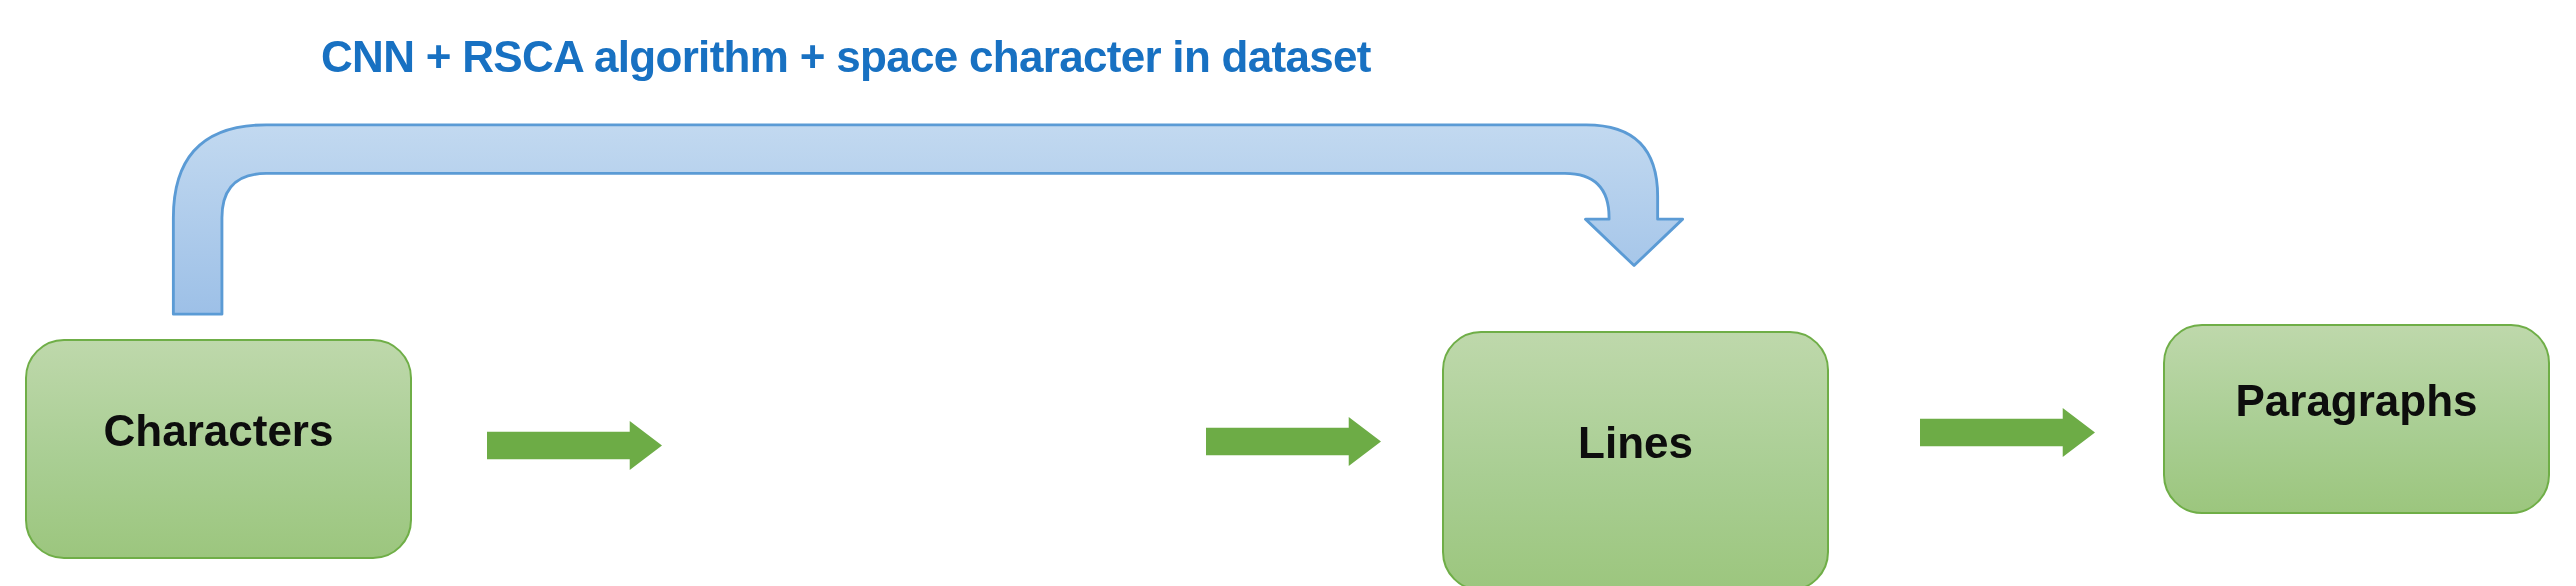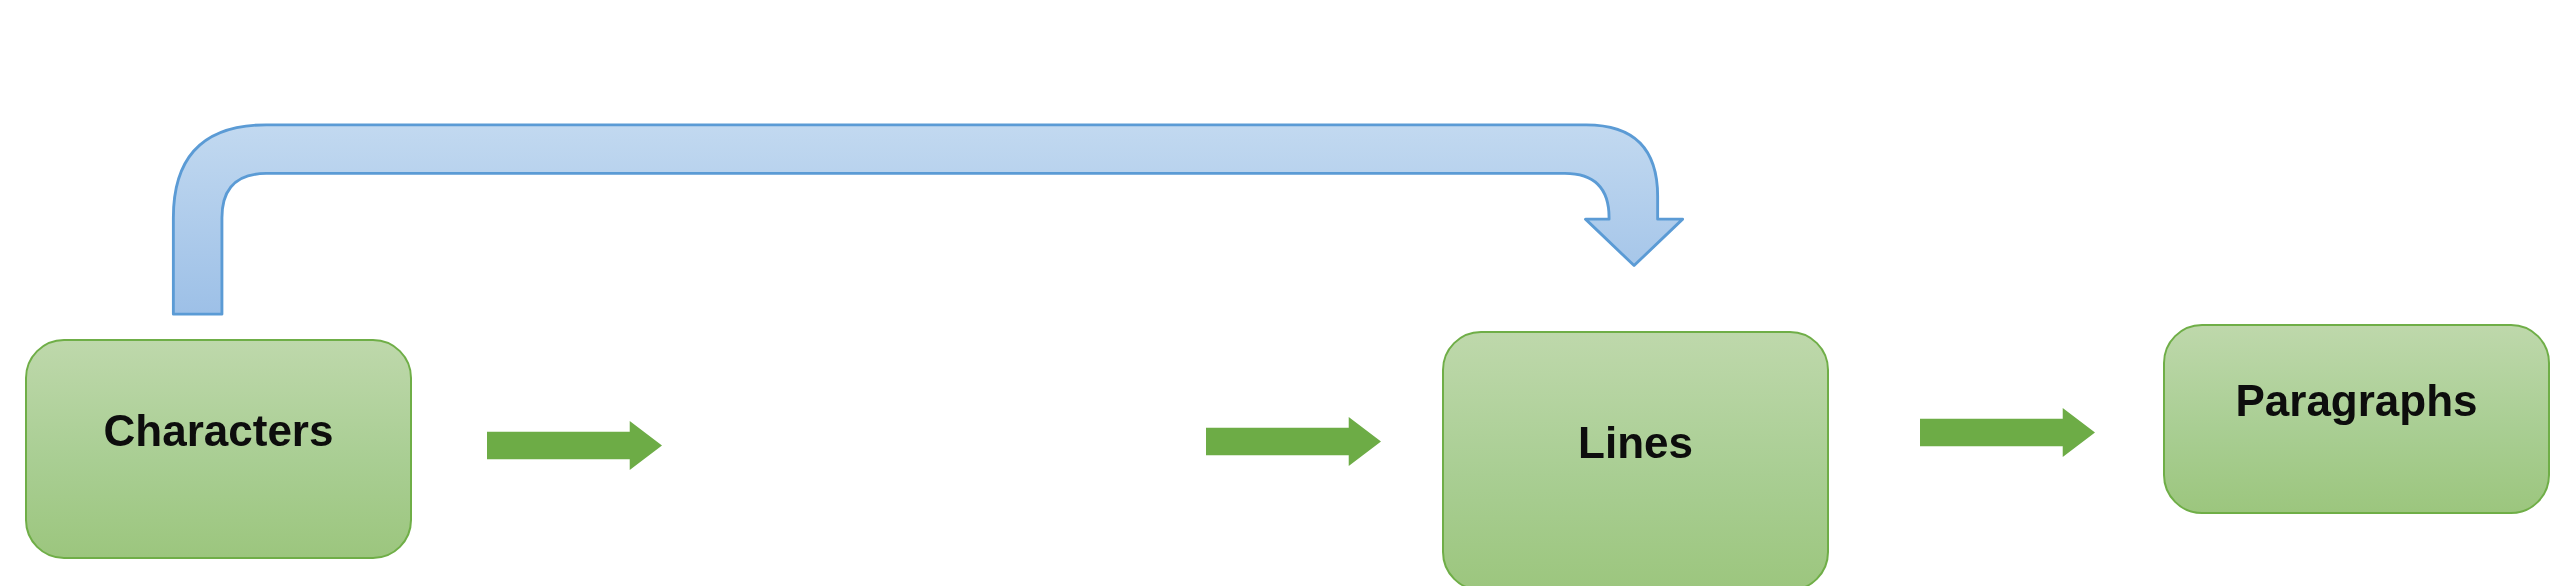--- a/index.html
+++ b/index.html
@@ -50,20 +50,21 @@
   .flow-arrow-2 { left: 1206px; top: 417px; }
   .flow-arrow-3 { left: 1920px; top: 408px; }
 
   .curved-arrow { position: absolute; left: 169px; top: 122px; width: 1518px; height: 195px; }
 </style>
 </head>
 <body>
 
 <div class="canvas">
 
+  <div class="diagram-title">CNN + RSCA algorithm + space character in dataset</div>
 
   <svg class="curved-arrow" viewBox="0 0 2121 273" aria-hidden="true">
     <defs>
       <linearGradient id="blueGrad" x1="0" y1="0" x2="0" y2="1">
         <stop offset="0" stop-color="#C2D9F0"></stop>
         <stop offset="1" stop-color="#9DC0E7"></stop>
       </linearGradient>
     </defs>
     <path d="M 4 269 L 4 134 Q 4 4 134 4 L 1982 4 Q 2082 4 2082 104 L 2082 136 L 2117 136 L 2049 201 L 1981 136 L 2014 136 L 2014 134 Q 2014 72 1952 72 L 134 72 Q 72 72 72 134 L 72 269 Z" fill="url(#blueGrad)" stroke="#5B9BD5" stroke-width="4" stroke-linejoin="round"></path>
   </svg>

